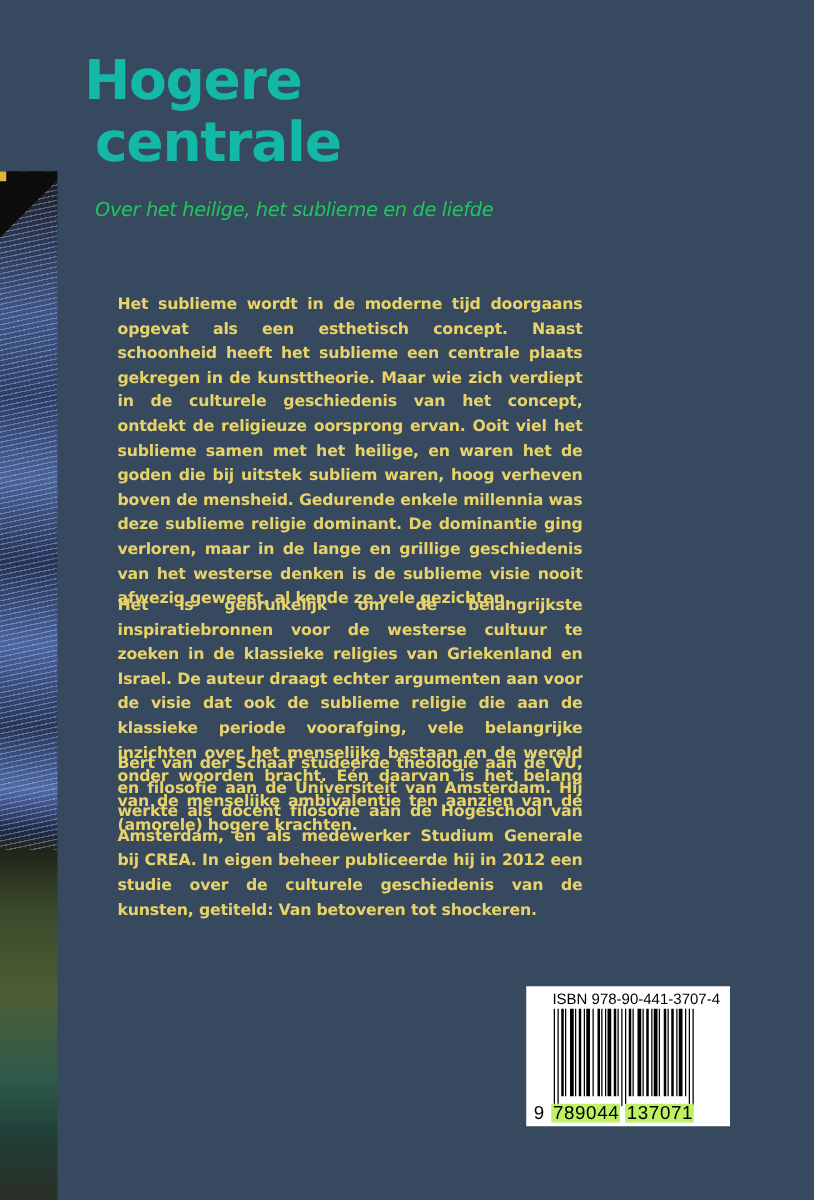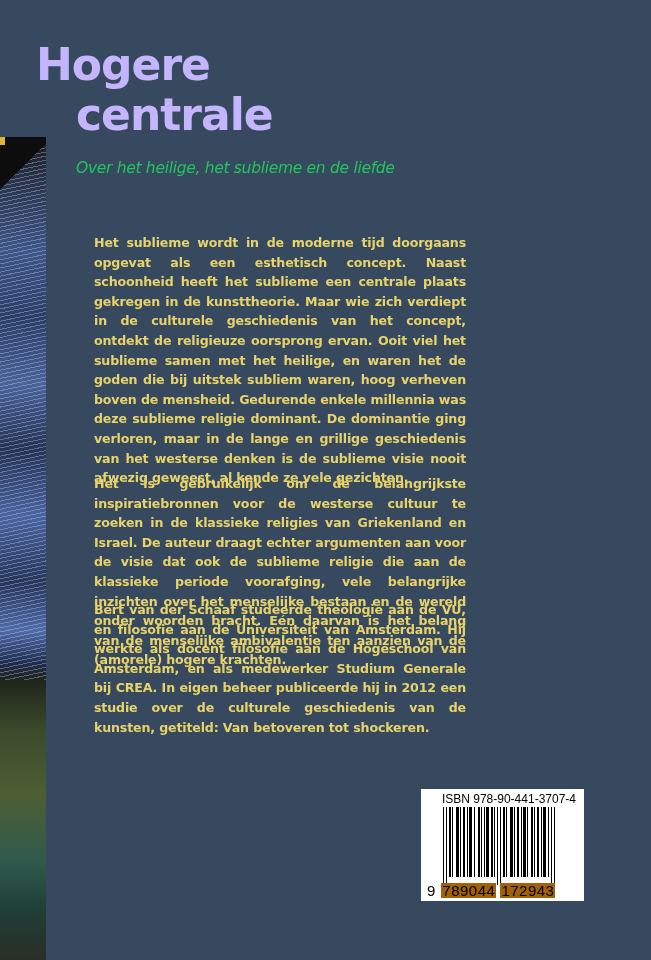--- a/index.html
+++ b/index.html
@@ -65,27 +65,28 @@
       left: 0;
       top: 0;
       width: 5px;
       height: 8px;
       background: #e2b23a;
     }
     .title {
       position: absolute;
       left: 36px;
       top: 40px;
-      color: #c4b5fd;
+      color: #14b8a6;
       font-family: "DejaVu Sans", sans-serif;
       font-weight: bold;
       font-size: 44px;
       line-height: 50px;
       letter-spacing: -1px;
       margin: 0;
+      text-align: center;
     }
     .title .line2 {
       display: block;
       padding-left: 40px;
     }
     .title .line1 {
       display: block;
     }
     .subtitle {
       position: absolute;
@@ -152,21 +153,21 @@
       bottom: 3px;
       font-family: "Liberation Sans", sans-serif;
       font-size: 15px;
       color: #000;
       background: transparent;
       line-height: 15px;
       display: flex;
       gap: 4px;
     }
     .barcode-digits .d-first { margin-right: 2px; }
-    .barcode-digits .d-grp { background: #a16207; padding: 0 1px; letter-spacing: 0.5px; }
+    .barcode-digits .d-grp { background: #bef264; padding: 0 1px; letter-spacing: 0.5px; }
   </style>
 </head>
 <body>
 
 <div class="photo-strip">
   <div class="trails"></div>
   <div class="corner"></div>
   <div class="glow"></div>
 </div>
 
@@ -215,15 +216,15 @@
     <span style="width:2px;margin-right:2px"></span>
     <span style="width:1px;margin-right:1px"></span>
     <span style="width:3px;margin-right:2px"></span>
     <span style="width:1px;margin-right:2px"></span>
     <span class="long" style="width:1px;margin-right:2px"></span>
     <span class="long" style="width:1px;margin-right:0"></span>
   </div>
   <div class="barcode-digits">
     <span class="d-first">9</span>
     <span class="d-grp">789044</span>
-    <span class="d-grp">172943</span>
+    <span class="d-grp">137071</span>
   </div>
 </div>
 
 </body></html>

